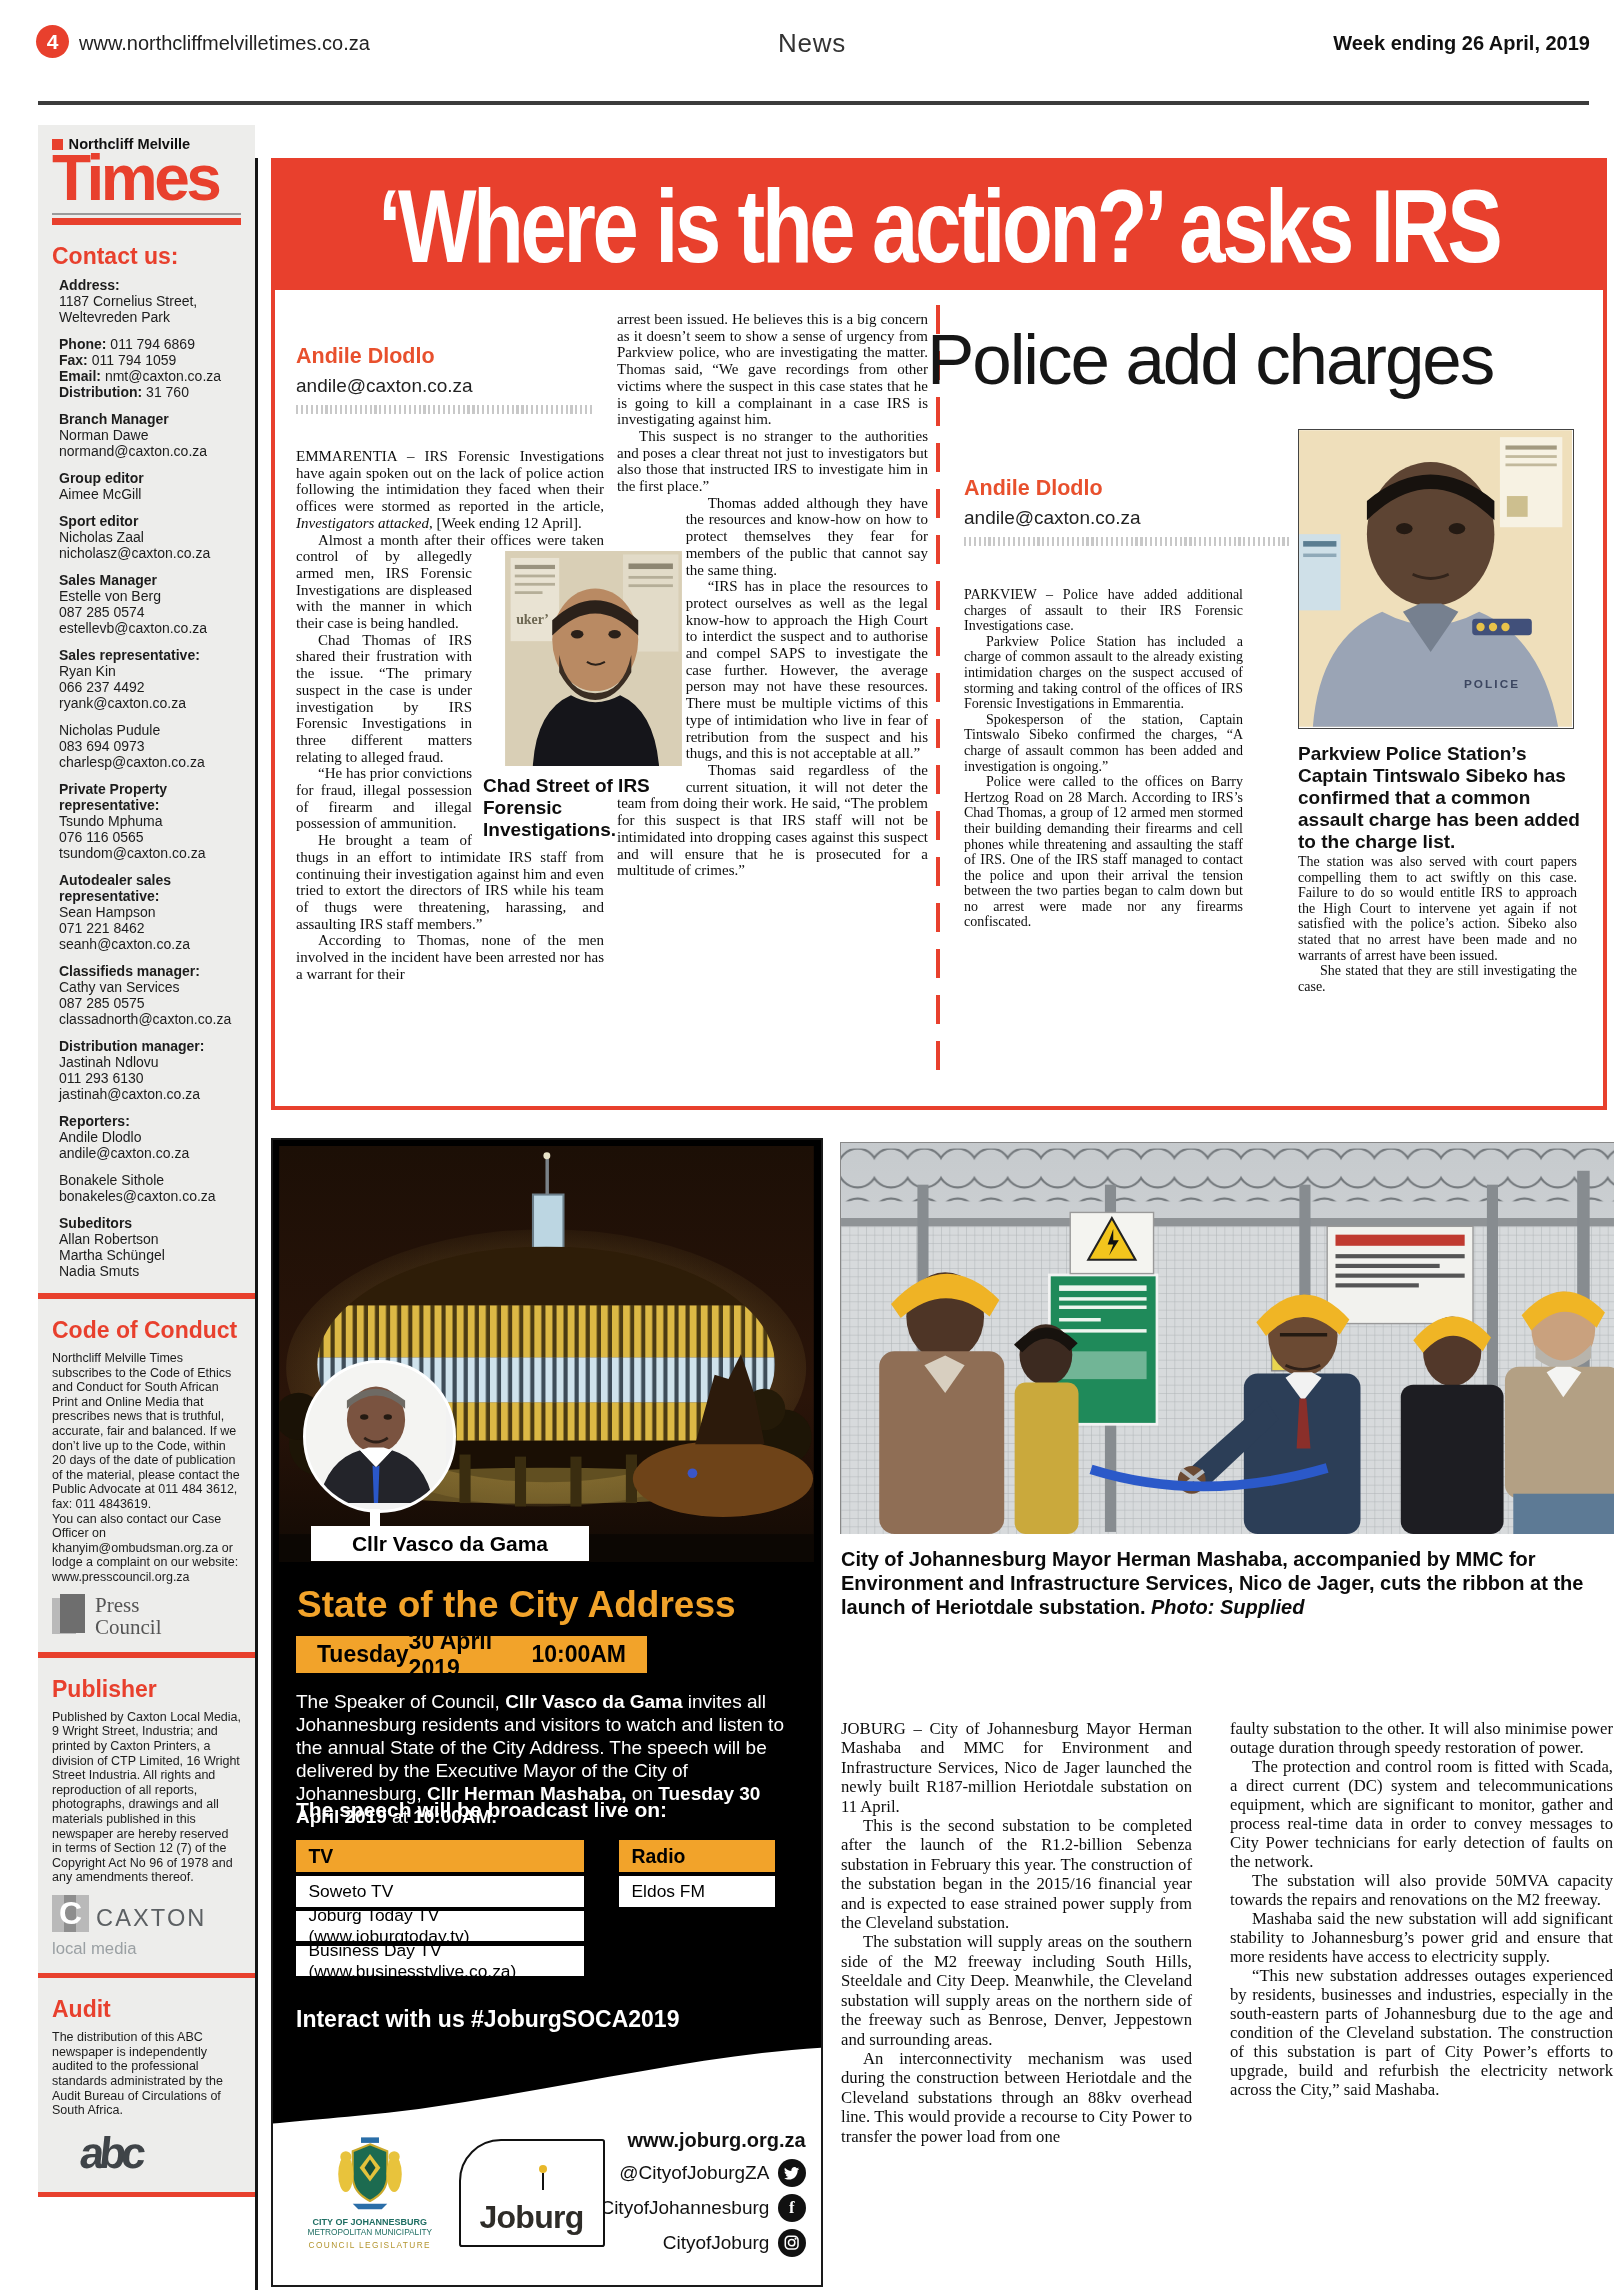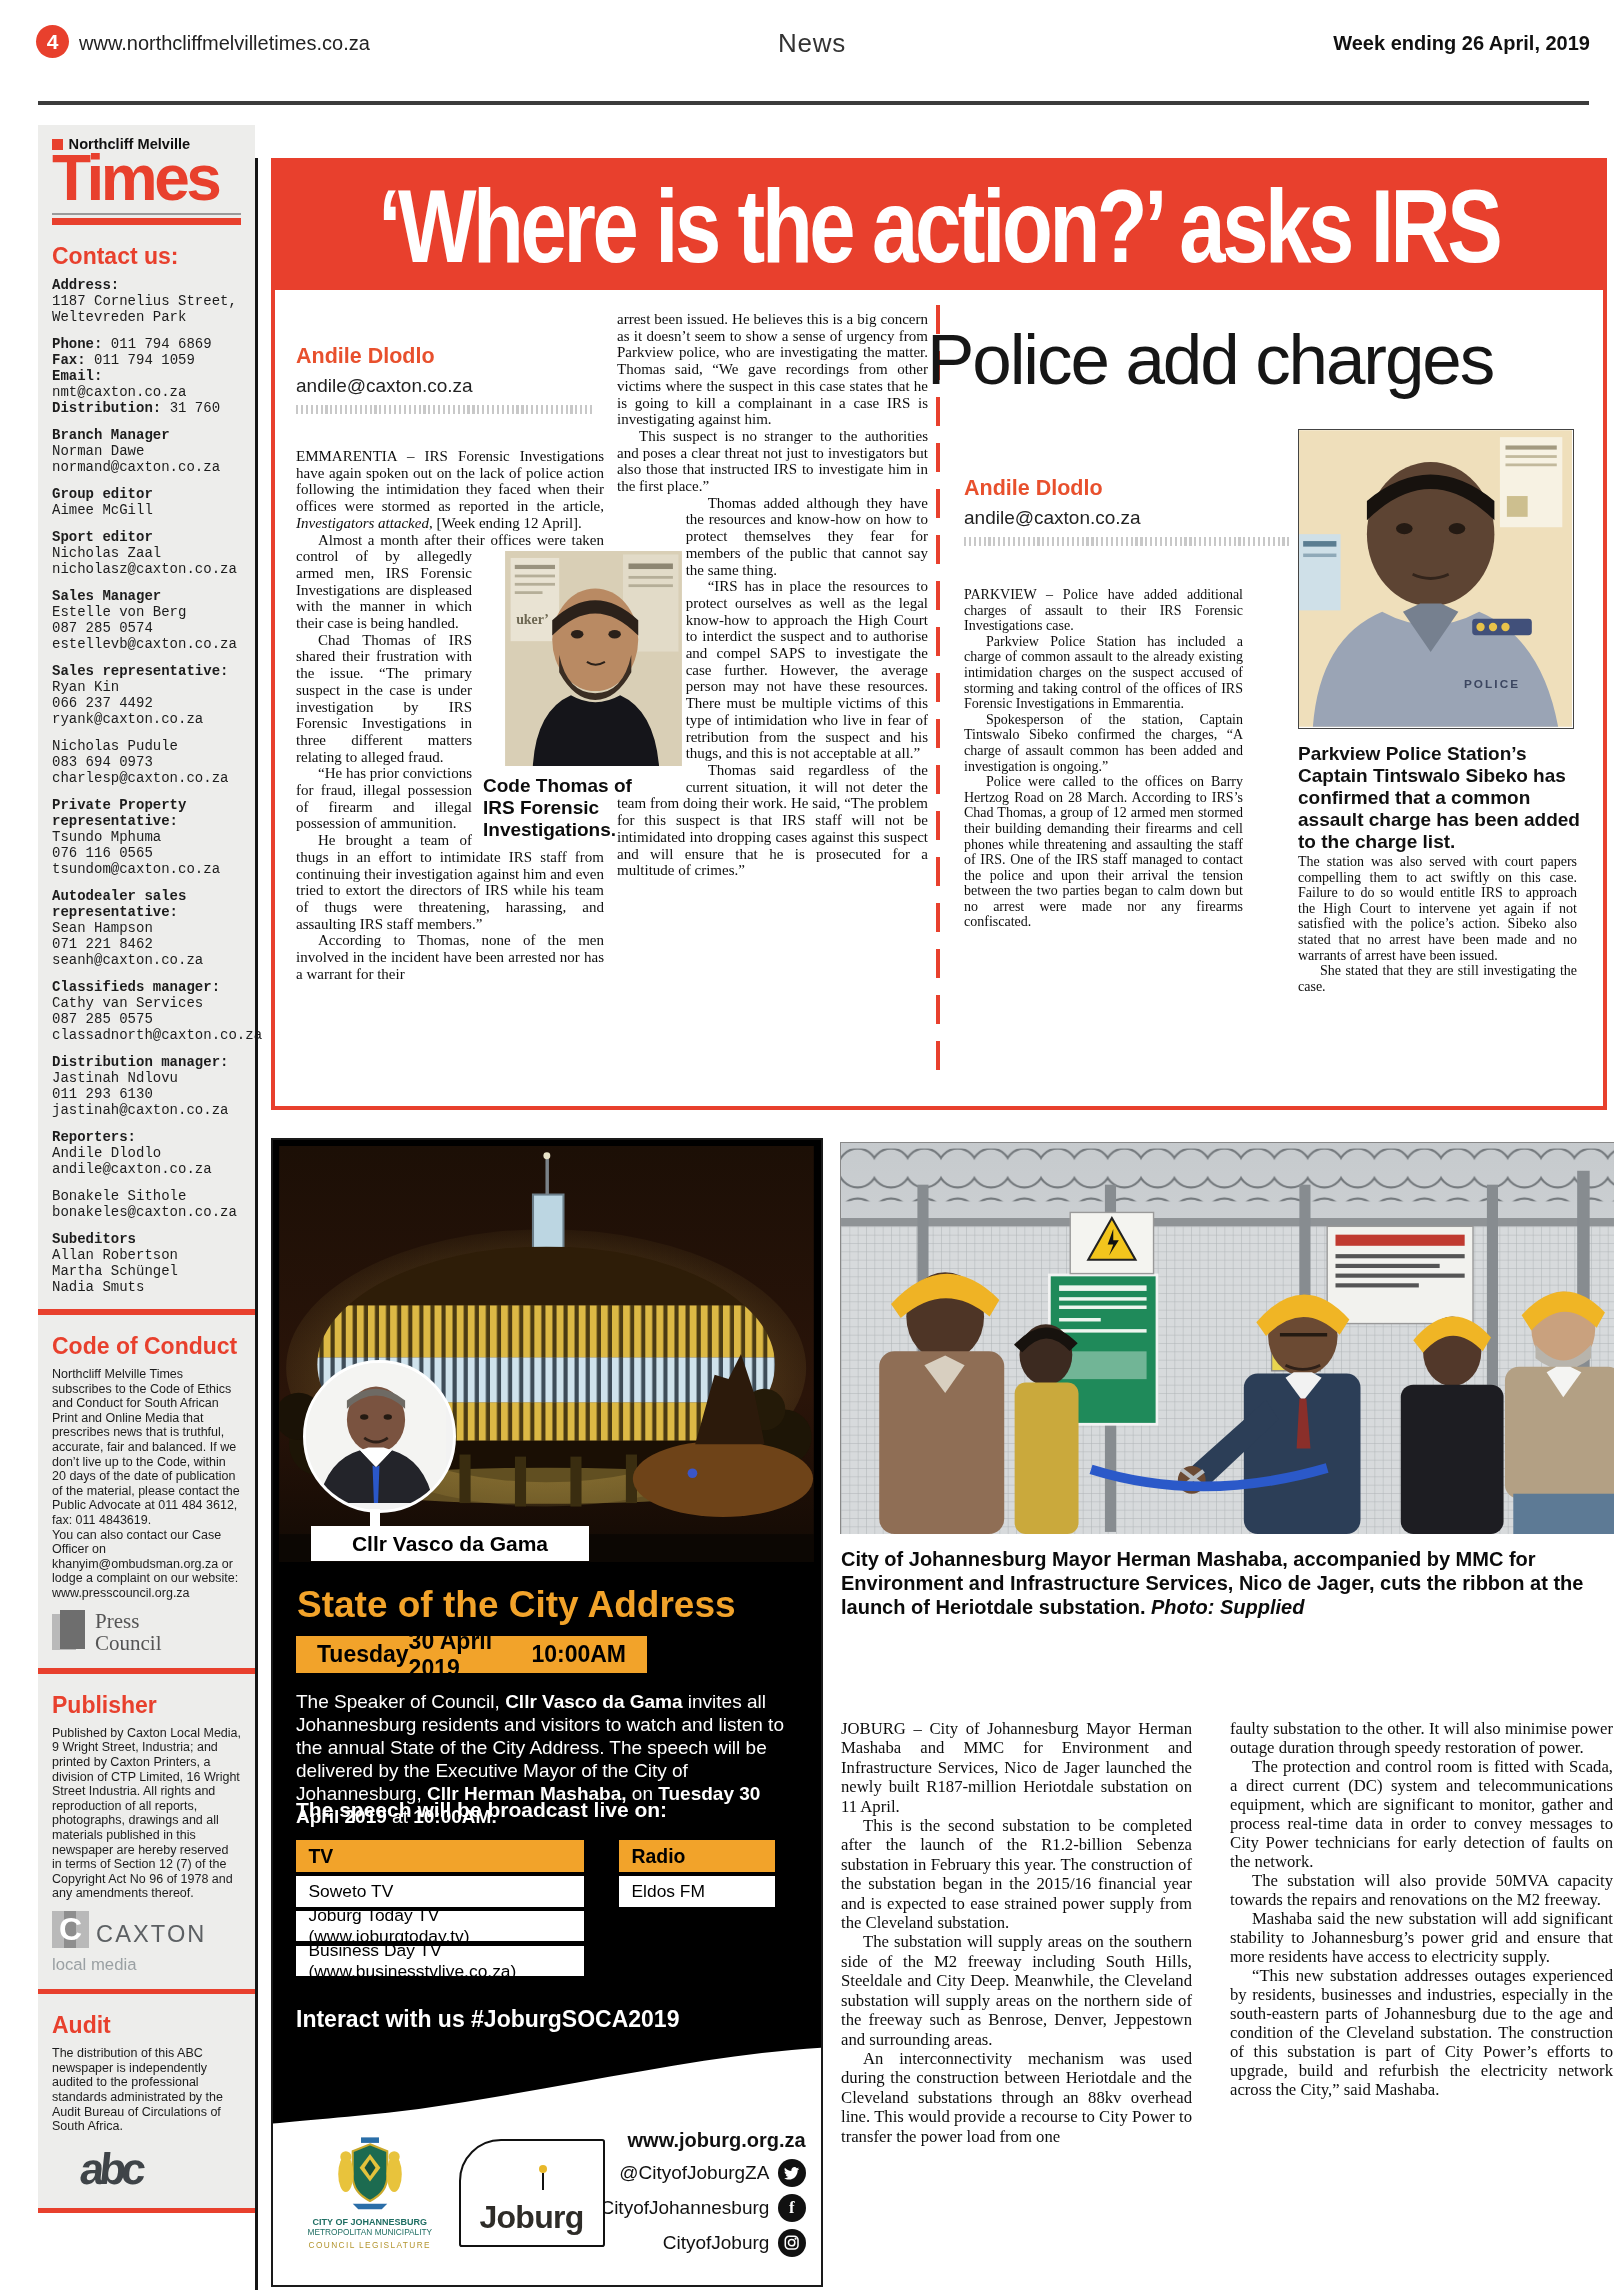--- a/index.html
+++ b/index.html
@@ -14,21 +14,21 @@
   .hdr-rule{position:absolute;left:38px;top:101px;width:1551px;height:3.5px;background:#3c3c3c;}
   
   .sidebar{position:absolute;left:38px;top:125px;width:217px;background:#ededeb;padding:11px 14px 0 14px;box-sizing:border-box;}
   .blackline{position:absolute;left:255px;top:158px;width:2.8px;height:2132px;background:#151515;}
   .mast-top{display:flex;align-items:center;gap:5.6px;font-weight:bold;font-size:14.6px;color:#111;}
   .redsq{width:11px;height:11px;background:#e8402d;display:inline-block;}
   .mast-name{font-size:64px;font-weight:800;color:#e8402d;letter-spacing:-3.5px;line-height:.95;margin-top:-4.2px;}
   .mast-line{height:2.1px;background:#9a9a9a;margin-top:4.2px;}
   .mast-bar{height:7px;background:#e8402d;margin-top:3.5px;}
   .sb-h{font-size:23px;font-weight:800;color:#e8402d;margin:18px 0 7px 0;}
-  .grp{margin:0 0 11px 0;font-size:14px;line-height:16px;color:#1c1c1c;font-family:Liberation Mono, monospace;}
+  .grp{margin:0 0 11px 7px;font-size:14px;line-height:16px;color:#1c1c1c;}
   .grp b{font-weight:bold;}
   .grp .ln{display:block;}
   .sb-red{height:5.6px;background:#e8402d;margin:14px -14px 0 -14px;}
   .sb-small{font-size:12.5px;line-height:14.6px;color:#1c1c1c;white-space:pre-line;margin:0 0 9.7px 0;}
   .pc-logo{display:flex;align-items:center;gap:7px;margin:5.6px 0 9.7px 0;}
   .pc-icon{position:relative;width:36px;height:44px;}
   .pc-icon .p1{position:absolute;left:0;top:4.2px;width:23.6px;height:36px;background:#b9b9b9;}
   .pc-icon .p2{position:absolute;left:8.3px;top:0;width:25px;height:39px;background:#6e6e6e;}
   .pc-text{font-family:"Liberation Serif",serif;font-size:21px;color:#555;line-height:1.05;width:76px;}
   .cax{display:flex;align-items:flex-end;gap:7px;margin:7px 0 9.7px 0;flex-wrap:wrap;}
@@ -281,21 +281,21 @@
                 <rect x="178" y="36" width="64" height="4" fill="#b5ae98"></rect>
                 <rect x="178" y="48" width="64" height="4" fill="#b5ae98"></rect>
             <text x="16" y="105" font-size="20" font-weight="bold" fill="#6d6752" font-family="Liberation Serif,serif">uker’</text>
             <ellipse cx="130" cy="128" rx="62" ry="74" fill="#b98a63"></ellipse>
             <path d="M68 122 Q130 58 192 122 L192 100 Q130 42 68 100 Z" fill="#2b211a"></path>
             <path d="M78 150 Q90 205 130 205 Q170 205 182 150 L182 175 Q160 215 130 215 Q100 215 78 175 Z" fill="#3a2d23"></path>
             <ellipse cx="104" cy="120" rx="9" ry="6" fill="#2a2019"></ellipse>
                 <ellipse cx="158" cy="120" rx="9" ry="6" fill="#2a2019"></ellipse>
             <path d="M118 160 Q130 168 144 160" stroke="#2a2019" stroke-width="3" fill="none"></path>
             <path d="M40 310 Q45 230 95 208 Q130 228 166 208 Q215 230 222 310 Z" fill="#15151a"></path>
-          </svg><span class="figcap">Code Thomas of IRS Forensic Investigations.</span></span><span>armed men, IRS Forensic Investigations are displeased with the manner in which their case is being handled.</span></p>
+          </svg><span class="figcap">Chad Street of IRS Forensic Investigations.</span></span><span>armed men, IRS Forensic Investigations are displeased with the manner in which their case is being handled.</span></p>
         <p class="jp ind">Chad Thomas of IRS shared their frustration with the issue. “The primary suspect in the case is under investigation by IRS Forensic Investigations in three different matters relating to alleged fraud.</p>
         <p class="jp ind">“He has prior convictions for fraud, illegal possession of firearm and illegal possession of ammunition.</p>
         <p class="jp ind">He brought a team of thugs in an effort to intimidate IRS staff from continuing their investigation against him and even tried to extort the directors of IRS while his team of thugs were threatening, harassing, and assaulting IRS staff members.”</p>
         <p class="jp ind">According to Thomas, none of the men involved in the incident have been arrested nor has a warrant for their</p>
       </div>
 
       <div class="a1col2 serif">
         <p class="jp">arrest been issued. He believes this is a big concern as it doesn’t seem to show a sense of urgency from Parkview police, who are investigating the matter. Thomas said, “We gave recordings from other victims where the suspect in this case states that he is going to kill a complainant in a case IRS is investigating against him.</p>
         <p class="jp ind">This suspect is no stranger to the authorities and poses a clear threat not just to investigators but also those that instructed IRS to investigate him in the first place.”</p>
         <p class="jp ind"><span class="sp2"></span><span>Thomas added although they have the resources and know-how on how to protect themselves they fear for members of the public that cannot say the same thing.</span></p>

